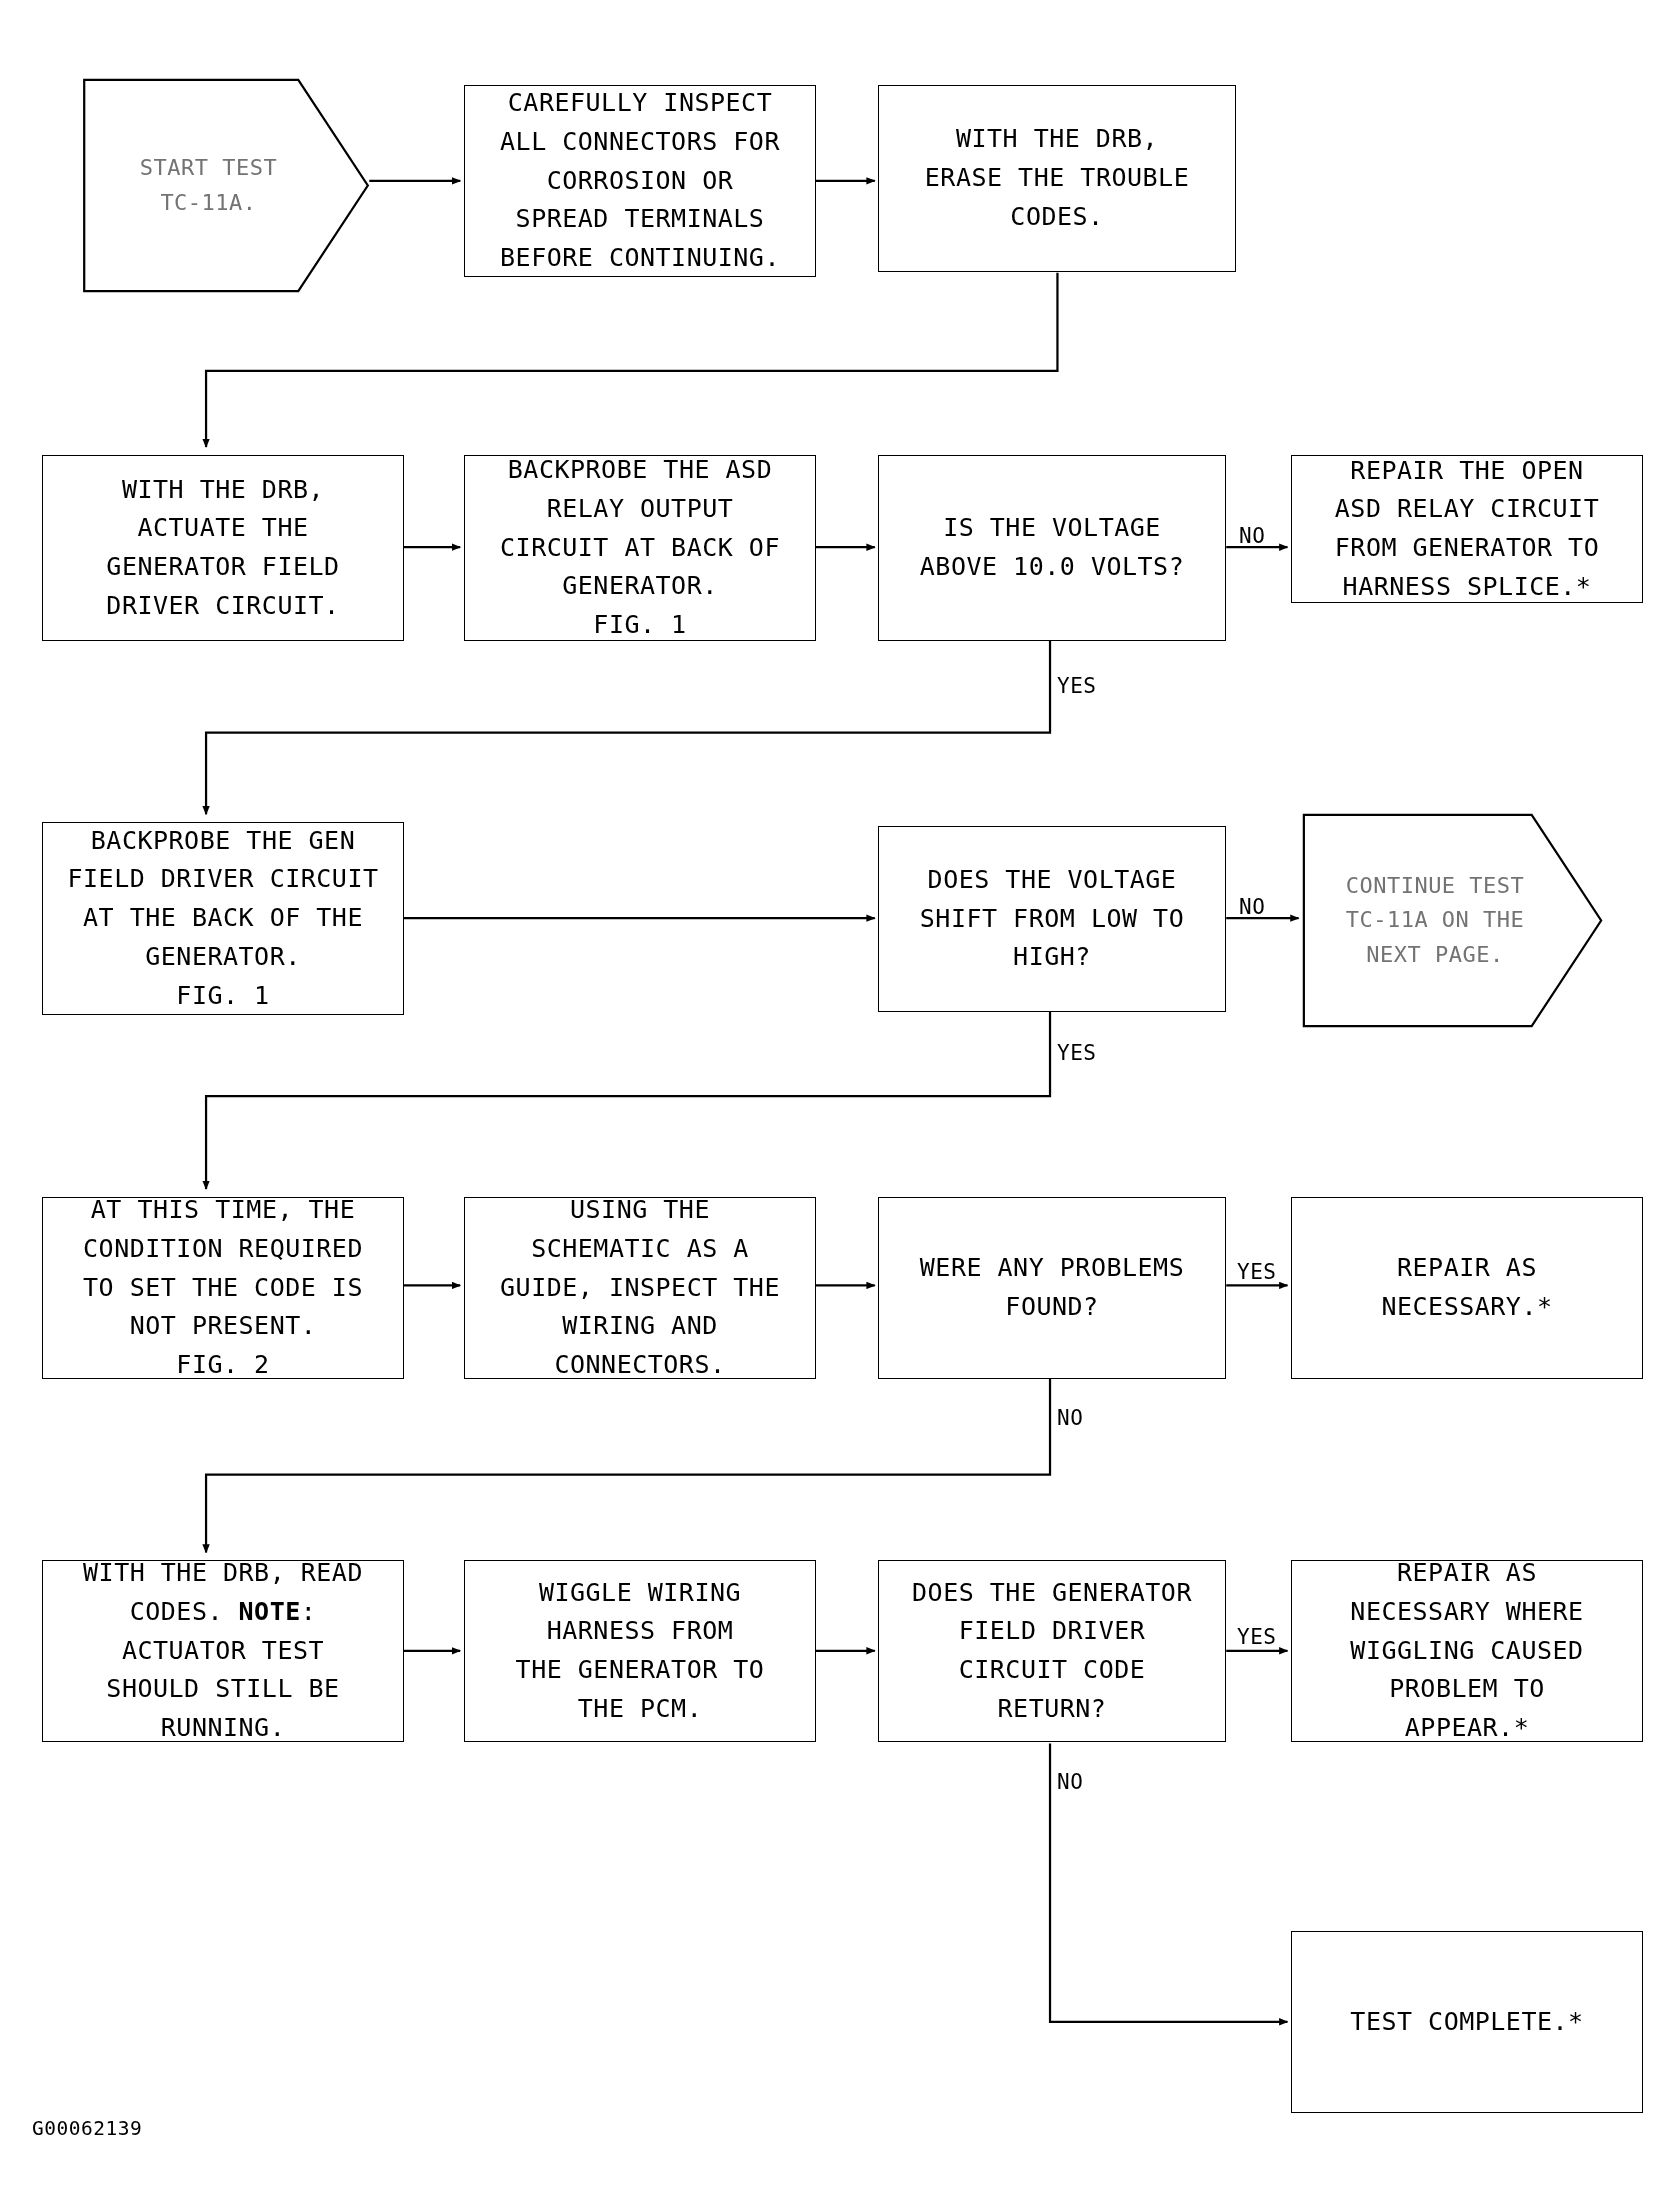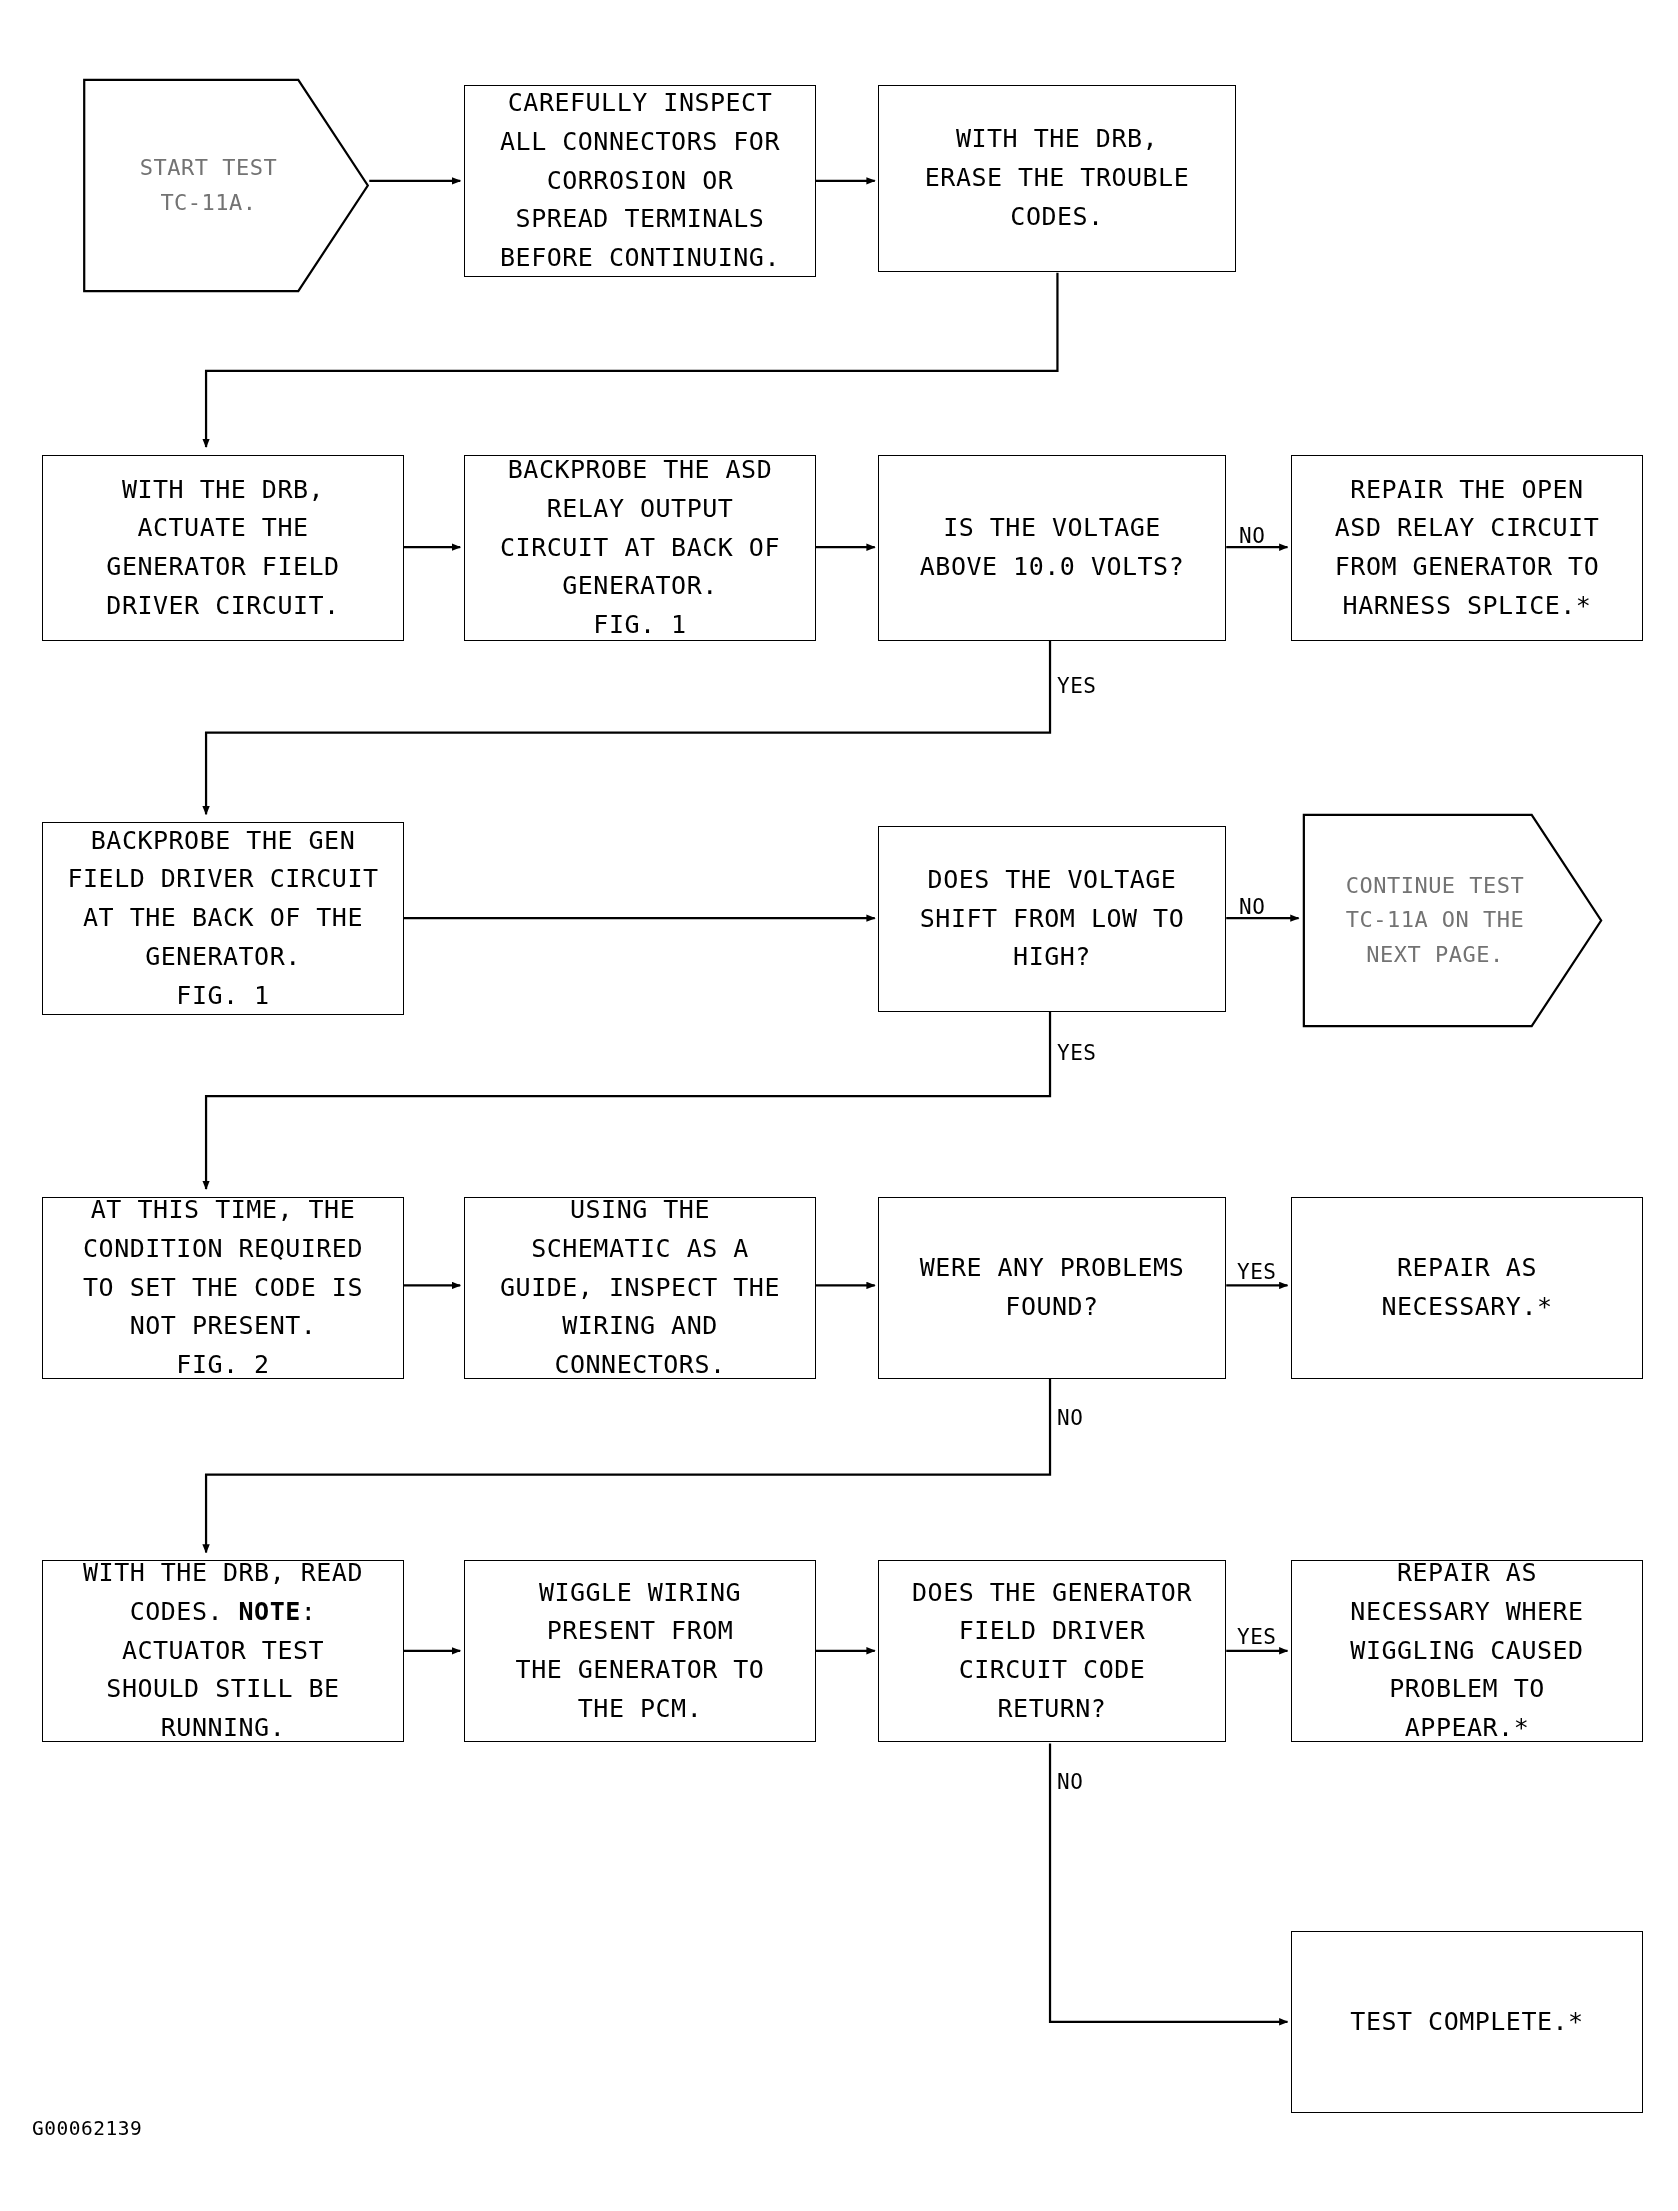--- a/index.html
+++ b/index.html
@@ -152,21 +152,21 @@
 
   <div class="node" style="left:464px; top:455px; width:352px; height:186px;">BACKPROBE THE ASD
 RELAY OUTPUT
 CIRCUIT AT BACK OF
 GENERATOR.
 FIG. 1</div>
 
   <div class="node" style="left:878px; top:455px; width:348px; height:186px;">IS THE VOLTAGE
 ABOVE 10.0 VOLTS?</div>
 
-  <div class="node" style="left:1291px; top:455px; width:352px; height:186px;">REPAIR THE OPEN
+  <div class="node" style="left:1291px; top:455px; width:352px; height:148px;">REPAIR THE OPEN
 ASD RELAY CIRCUIT
 FROM GENERATOR TO
 HARNESS SPLICE.*</div>
 
   <div class="edgelabel" style="left:1239px; top:524px;">NO</div>
   <div class="edgelabel" style="left:1057px; top:674px;">YES</div>
 
   <div class="node" style="left:42px; top:822px; width:362px; height:193px;">BACKPROBE THE GEN
 FIELD DRIVER CIRCUIT
 AT THE BACK OF THE
@@ -212,21 +212,21 @@
 
   <div class="node" style="left:42px; top:1560px; width:362px; height:182px;">
     <span><span>WITH THE DRB, READ
 CODES. </span><span class="nb">NOTE</span><span>:
 ACTUATOR TEST
 SHOULD STILL BE
 RUNNING.</span></span>
   </div>
 
   <div class="node" style="left:464px; top:1560px; width:352px; height:182px;">WIGGLE WIRING
-PRESENT FROM
+HARNESS FROM
 THE GENERATOR TO
 THE PCM.</div>
 
   <div class="node" style="left:878px; top:1560px; width:348px; height:182px;">DOES THE GENERATOR
 FIELD DRIVER
 CIRCUIT CODE
 RETURN?</div>
 
   <div class="node" style="left:1291px; top:1560px; width:352px; height:182px;">REPAIR AS
 NECESSARY WHERE

